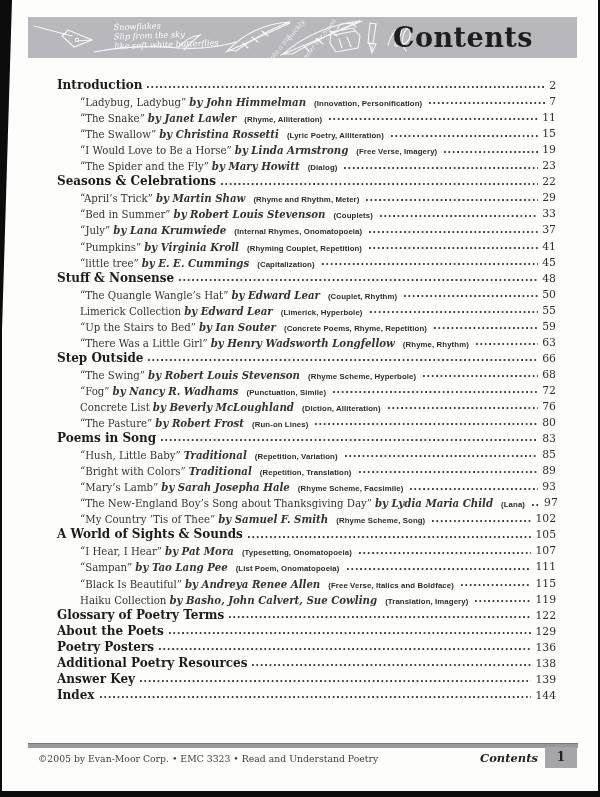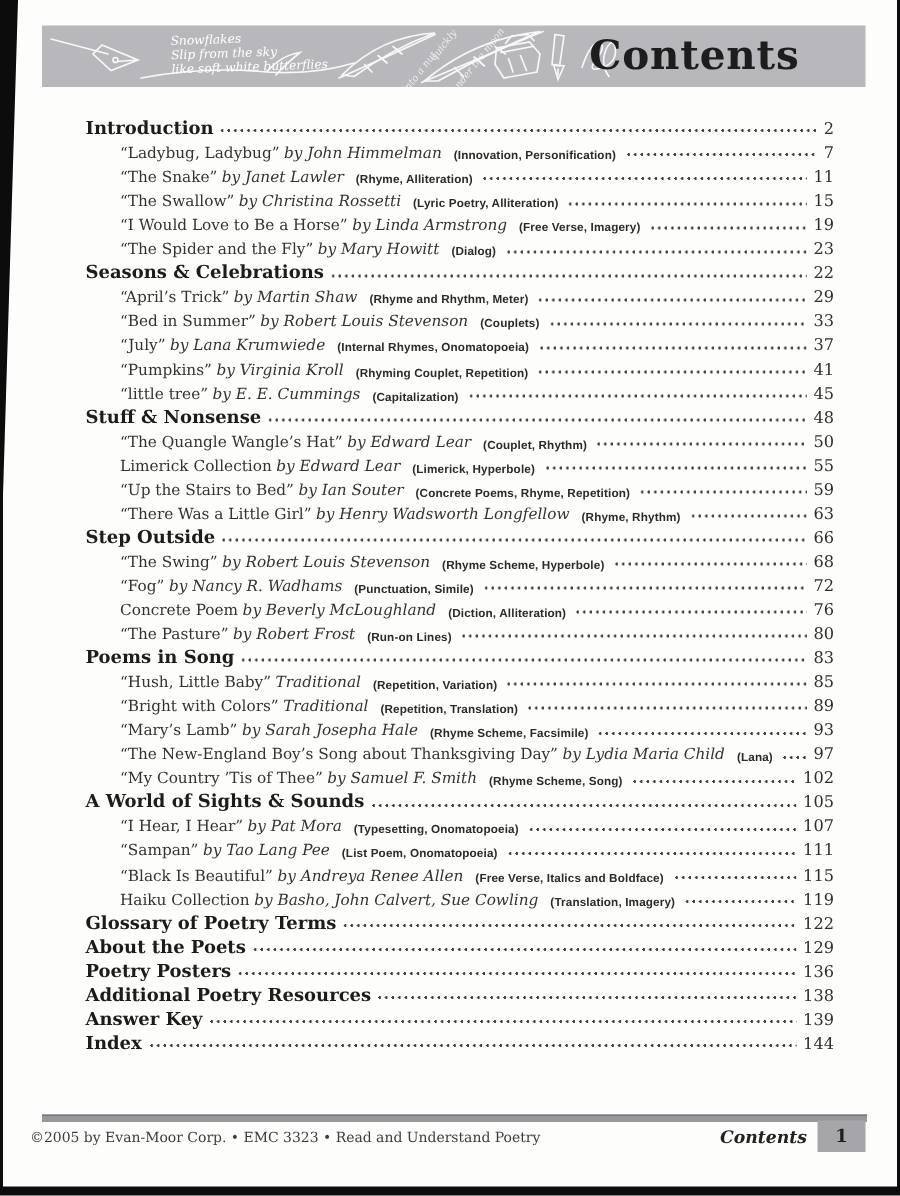--- a/index.html
+++ b/index.html
@@ -32,40 +32,40 @@
   .toc{
     position:absolute;left:55px;top:76px;right:42px;
   }
   .toc-row{
     display:flex;align-items:flex-end;height:16.05px;
     font-size:10.2px;color:#333;white-space:nowrap;
   }
   .toc-row.section{font-size:12px;font-weight:bold;color:#1c1c1c;}
   .toc-row.indent{padding-left:23px;}
   .t-text{flex:0 0 auto;}
-  .t-author{flex:0 0 auto;font-style:italic;margin-left:3px;}
+  .t-author{flex:0 0 auto;font-style:italic;margin-left:3px;font-weight:bold;}
   .t-tags{
     flex:0 0 auto;margin-left:8px;margin-right:2px;
     font-family:"Liberation Sans",sans-serif;font-weight:bold;
     font-size:7.8px;color:#2b2b2b;letter-spacing:.1px;margin-top:28px;
   }
   .leader{
     flex:1 1 auto;min-width:8px;height:2.2px;align-self:flex-end;
     margin:0 4px 3.5px 5px;
     background-image:radial-gradient(circle at 1.1px 1.1px,#3e3e3e .85px,transparent 1.05px);
     background-repeat:repeat-x;background-size:4.4px 2.2px;
   }
   .t-page{flex:0 0 auto;font-weight:normal;font-size:10.8px;color:#2e2e2e;}
   
   .footer-rule{
     position:absolute;left:26px;top:743px;right:20px;height:4px;
     background:#98989c;border-top:1px solid #77777b;
   }
   .footer-copy{
-    position:absolute;left:18px;top:753px;font-size:9.3px;color:#3c3c3c;
+    position:absolute;left:36px;top:753px;font-size:9.3px;color:#3c3c3c;
   }
   .footer-section{
     position:absolute;right:60px;top:751px;font-size:11.5px;
     font-style:italic;font-weight:bold;color:#222;
   }
   .footer-pagebox{
     position:absolute;right:21px;top:747px;width:32px;height:21px;
     background:#a6a6aa;text-align:center;line-height:21px;
     font-weight:bold;font-size:12px;color:#1e1e1e;
   }
@@ -259,21 +259,21 @@
       <span class="t-page">68</span>
     </div>
       <div class="toc-row indent">
       <span class="t-text">“Fog”</span>
       <span class="t-author">by Nancy R. Wadhams</span>
       <span class="t-tags">(Punctuation, Simile)</span>
       <span class="leader"></span>
       <span class="t-page">72</span>
     </div>
       <div class="toc-row indent">
-      <span class="t-text">Concrete Poem</span>
+      <span class="t-text">Concrete List</span>
       <span class="t-author">by Beverly McLoughland</span>
       <span class="t-tags">(Diction, Alliteration)</span>
       <span class="leader"></span>
       <span class="t-page">76</span>
     </div>
       <div class="toc-row indent">
       <span class="t-text">“The Pasture”</span>
       <span class="t-author">by Robert Frost</span>
       <span class="t-tags">(Run-on Lines)</span>
       <span class="leader"></span>

